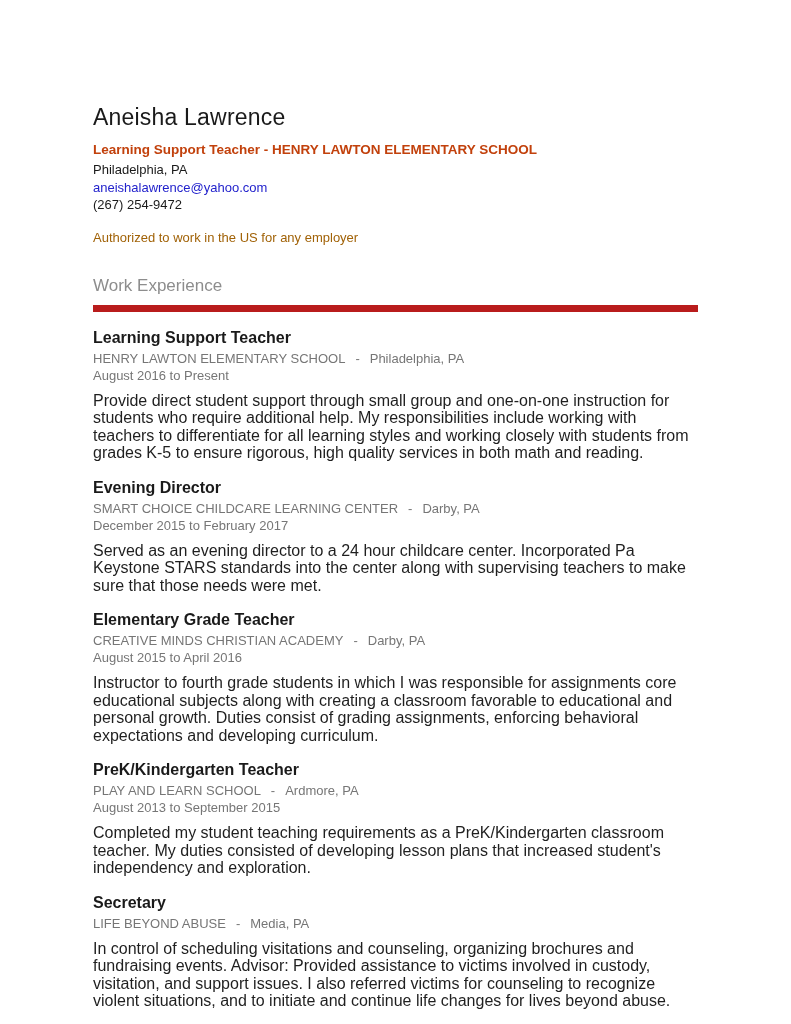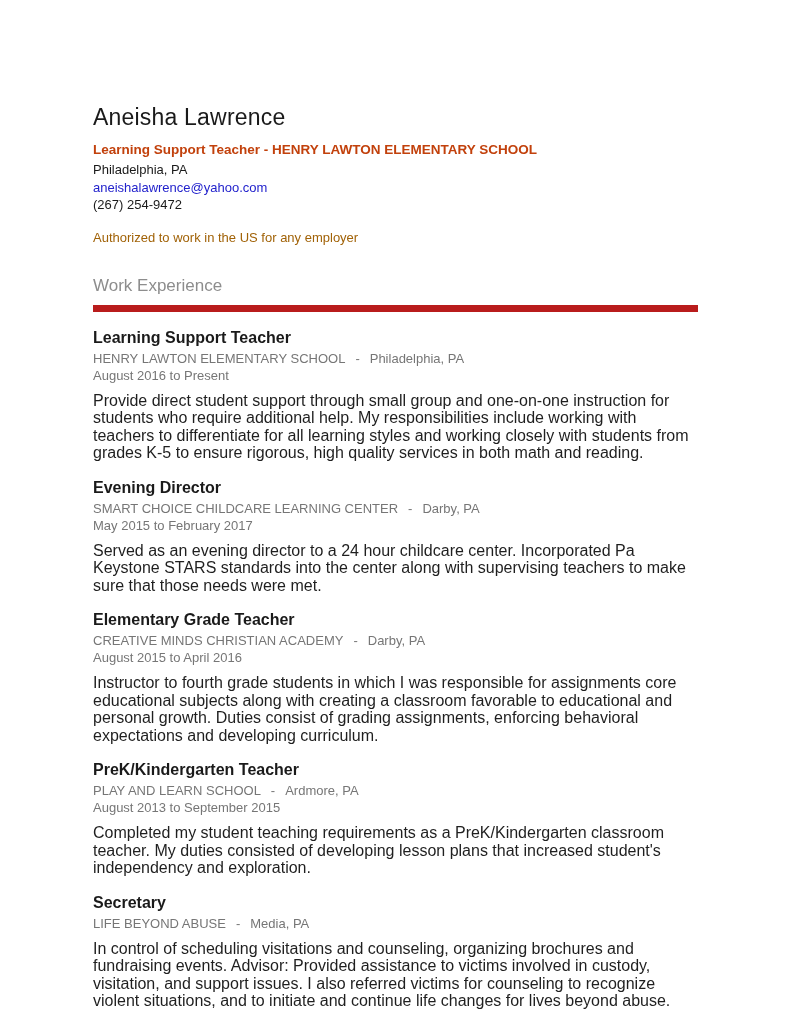--- a/index.html
+++ b/index.html
@@ -109,21 +109,21 @@
     </div>
     <div class="job-dates">August 2016 to Present</div>
     <p class="job-desc">Provide direct student support through small group and one-on-one instruction for students who require additional help. My responsibilities include working with teachers to differentiate for all learning styles and working closely with students from grades K-5 to ensure rigorous, high quality services in both math and reading.</p>
   </div>
 
   <div class="job">
     <h3 class="job-title">Evening Director</h3>
     <div class="job-meta">
       <span>SMART CHOICE CHILDCARE LEARNING CENTER</span><span class="dash">-</span><span>Darby, PA</span>
     </div>
-    <div class="job-dates">May 2015 to February 2017</div>
+    <div class="job-dates">December 2015 to February 2017</div>
     <p class="job-desc">Served as an evening director to a 24 hour childcare center. Incorporated Pa Keystone STARS standards into the center along with supervising teachers to make sure that those needs were met.</p>
   </div>
 
   <div class="job">
     <h3 class="job-title">Elementary Grade Teacher</h3>
     <div class="job-meta">
       <span>CREATIVE MINDS CHRISTIAN ACADEMY</span><span class="dash">-</span><span>Darby, PA</span>
     </div>
     <div class="job-dates">August 2015 to April 2016</div>
     <p class="job-desc">Instructor to fourth grade students in which I was responsible for assignments core educational subjects along with creating a classroom favorable to educational and personal growth. Duties consist of grading assignments, enforcing behavioral expectations and developing curriculum.</p>

